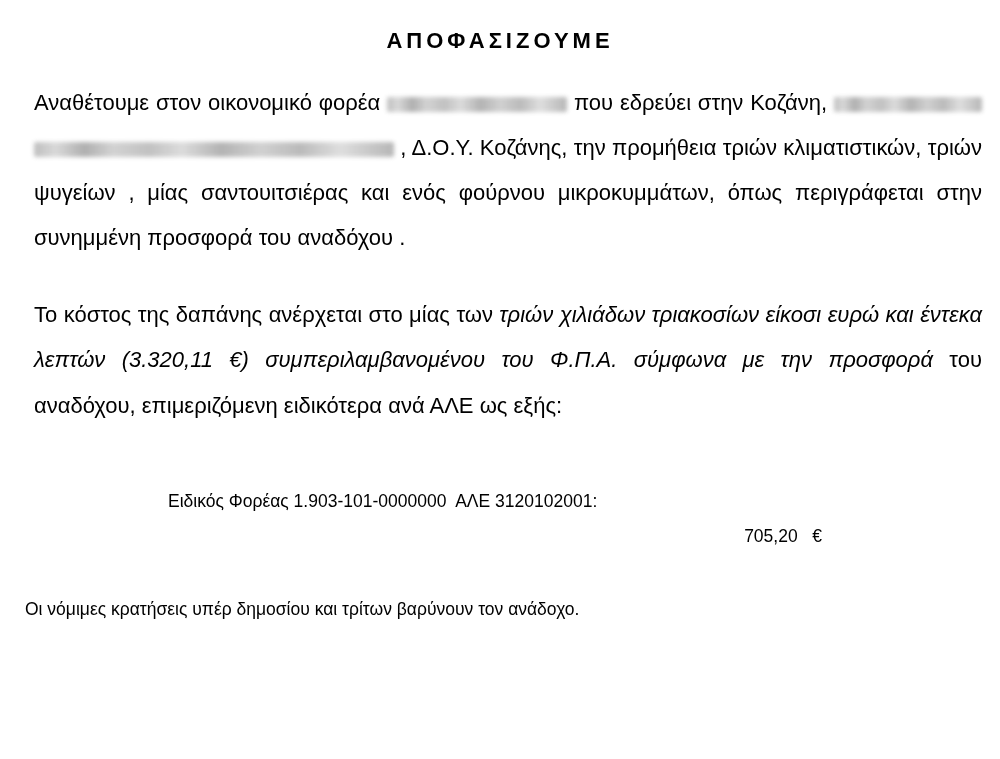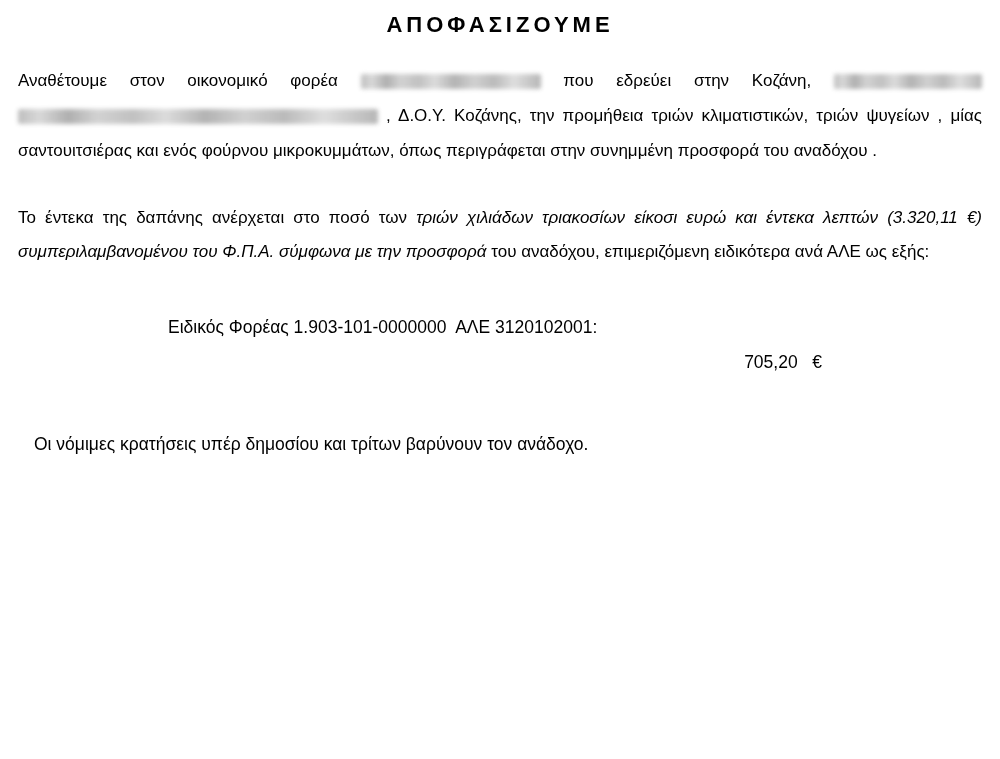--- a/index.html
+++ b/index.html
@@ -19,28 +19,28 @@
     width: 1000px;
     height: 759px;
     box-sizing: border-box;
     padding: 0 18px;
   }
   .doc-title {
     text-align: center;
     font-weight: bold;
     font-size: 22px;
     letter-spacing: 4px;
-    margin: 12px 0 26px 0;
+    margin: 28px 0 26px 0;
   }
   .para {
-    font-size: 17px;
+    font-size: 22px;
     line-height: 2.05;
     text-align: justify;
     text-justify: inter-word;
-    margin: 0 0 10px 0;
+    margin: 0 0 10px 16px;
   }
   .italic { font-style: italic; }
 
   
   .redact {
     display: inline-block;
     vertical-align: middle;
     background: linear-gradient(90deg,
         #b9b9b9 0%, #d6d6d6 6%, #a9a9a9 14%, #cfcfcf 22%,
         #bcbcbc 32%, #d9d9d9 41%, #adadad 52%, #cdcdcd 63%,
@@ -53,59 +53,59 @@
     height: 15px;
   }
   .redact.r1 { width: 180px; }
   .redact.r2 { width: 148px; }
   .redact.r3 { width: 360px; }
 
   .spacer-lg { height: 30px; }
   .spacer-md { height: 22px; }
 
   .alloc {
-    margin: 0 0 0 150px;
+    margin: 16px 0 0 150px;
     font-size: 17.5px;
     line-height: 2.0;
   }
   .alloc-row {
     display: flex;
     align-items: baseline;
   }
   .alloc-label { white-space: pre; }
   .alloc-amount {
     margin-left: auto;
     padding-right: 160px;
     white-space: pre;
   }
   .alloc-row.row1 .alloc-label { width: 400px; }
   .alloc-row.row2 .alloc-label { width: 400px; }
 
   .closing {
     font-size: 17.5px;
     line-height: 2.1;
-    margin: 16px;
+    margin: 7px;
   }
   .closing p { margin: 0 0 4px 0; }
 </style>
 </head>
 <body>
 
 <div class="page">
 
   <div class="doc-title">ΑΠΟΦΑΣΙΖΟΥΜΕ</div>
 
   <p class="para">
     <span>Αναθέτουμε στον οικονομικό φορέα </span><span class="redact r1">&nbsp;</span><span> που εδρεύει στην  Κοζάνη, </span><span class="redact r2">&nbsp;</span><span class="redact r3">&nbsp;</span><span> , Δ.Ο.Υ. Κοζάνης,  την   προμήθεια τριών κλιματιστικών, τριών ψυγείων , μίας σαντουιτσιέρας και ενός φούρνου μικροκυμμάτων, όπως   περιγράφεται στην συνημμένη προσφορά του αναδόχου .</span>
   </p>
 
   <div class="spacer-md"></div>
 
   <p class="para">
-    <span>Το έντεκα της δαπάνης ανέρχεται στο ποσό των </span><span class="italic">τριών χιλιάδων τριακοσίων  είκοσι ευρώ  και έντεκα λεπτών (3.320,11 €) συμπεριλαμβανομένου του Φ.Π.Α. σύμφωνα με την προσφορά </span><span>του  αναδόχου, επιμεριζόμενη ειδικότερα ανά ΑΛΕ ως εξής:</span>
+    <span>Το κόστος της δαπάνης ανέρχεται στο μίας των </span><span class="italic">τριών χιλιάδων τριακοσίων  είκοσι ευρώ  και έντεκα λεπτών (3.320,11 €) συμπεριλαμβανομένου του Φ.Π.Α. σύμφωνα με την προσφορά </span><span>του  αναδόχου, επιμεριζόμενη ειδικότερα ανά ΑΛΕ ως εξής:</span>
   </p>
 
   <div class="spacer-lg"></div>
 
   <div class="alloc">
     <div class="alloc-row row1">
       <span class="alloc-label">Ειδικός Φορέας 1.903-101-0000000  ΑΛΕ 3120102001:</span>
     </div>
     <div class="alloc-row row2">
       <span class="alloc-amount">705,20   €</span>

